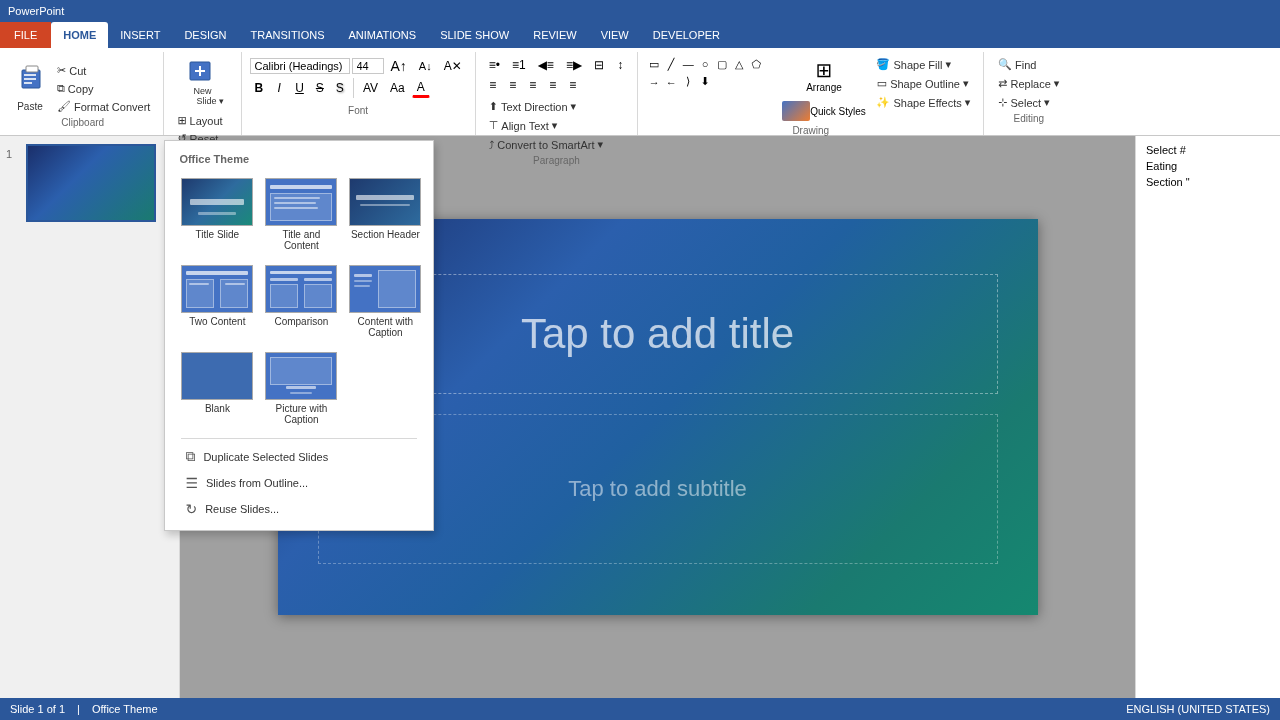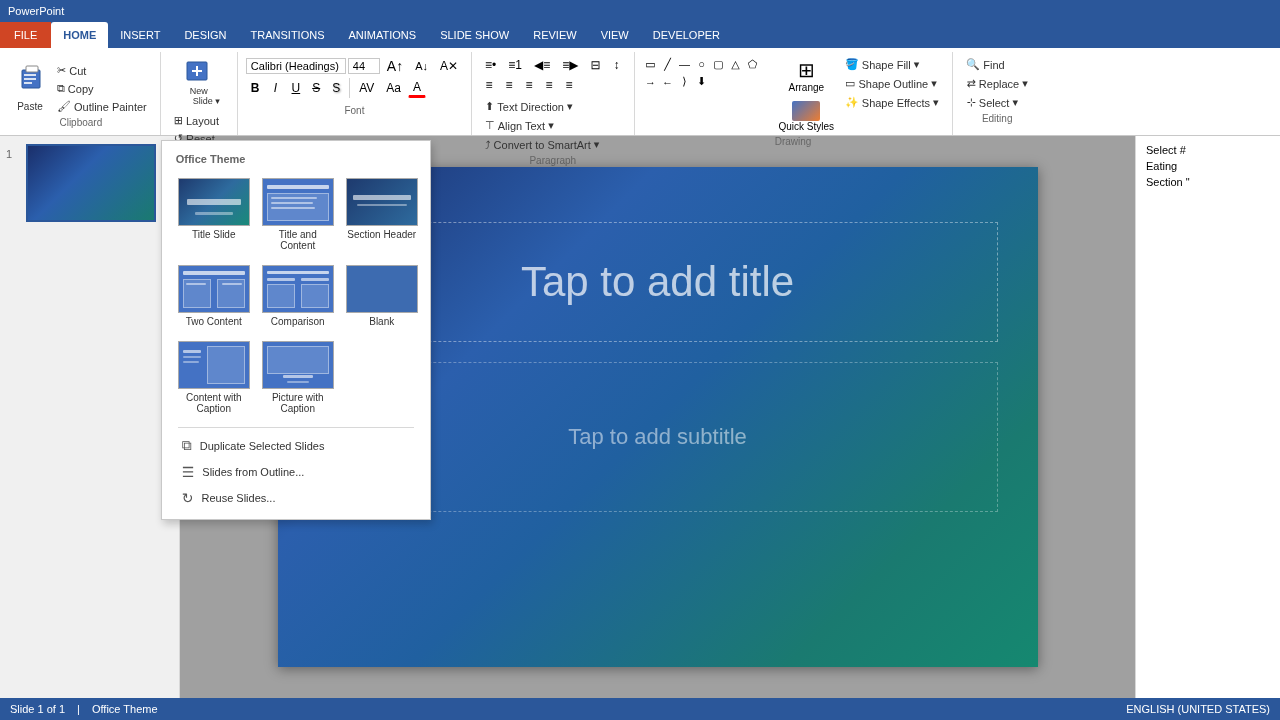--- a/index.html
+++ b/index.html
@@ -223,21 +223,21 @@
     .canvas-area {
       flex: 1;
       background: #a0a0a0;
       display: flex;
       align-items: center;
       justify-content: center;
       overflow: hidden;
     }
     .slide-canvas {
       width: 760px;
-      height: 500px;
+      height: 396px;
       background: linear-gradient(135deg, #1a2f6b 0%, #2b5fad 30%, #2060a0 50%, #1a7a70 80%, #158870 100%);
       position: relative;
       box-shadow: 0 2px 12px rgba(0,0,0,0.4);
     }
     .slide-title-box {
       position: absolute;
       top: 55px;
       left: 40px;
       right: 40px;
       height: 120px;
@@ -368,21 +368,21 @@
           <div class="ribbon-btn-small">
             <span>✂</span>
             <span>Cut</span>
           </div>
           <div class="ribbon-btn-small">
             <span>⧉</span>
             <span>Copy</span>
           </div>
           <div class="ribbon-btn-small">
             <span>🖌</span>
-            <span>Outline Painter</span>
+            <span>Format Convert</span>
           </div>
         </div>
       </div>
     </div>
     <div class="ribbon-group-label">Clipboard</div>
   </div>
 
   <div class="ribbon-group slides-group">
     <div class="ribbon-content" style="gap:4px;">
       <div style="display:flex;flex-direction:column;align-items:center;">
@@ -463,32 +463,32 @@
             <div class="thumb-line" style="top:12px;left:4px;width:28px;height:3px;background:rgba(255,255,255,0.6);"></div>
             <div class="thumb-line" style="top:12px;right:4px;width:28px;height:3px;background:rgba(255,255,255,0.6);"></div>
             <div class="thumb-box" style="top:18px;left:4px;width:28px;bottom:4px;"></div>
             <div class="thumb-box" style="top:18px;right:4px;width:28px;bottom:4px;"></div>
           </div>
           <div class="layout-label">Comparison</div>
         </div>
 
 
         <div class="layout-item">
-          <div class="layout-thumb thumb-blank"></div>
-          <div class="layout-label">Blank</div>
-        </div>
-
-        <div class="layout-item">
           <div class="layout-thumb thumb-content-caption">
             <div class="thumb-box" style="top:4px;left:28px;right:4px;bottom:4px;"></div>
             <div class="thumb-line" style="top:8px;left:4px;width:18px;height:3px;background:rgba(255,255,255,0.6);"></div>
             <div class="thumb-line" style="top:14px;left:4px;width:18px;height:2px;background:rgba(255,255,255,0.4);"></div>
             <div class="thumb-line" style="top:19px;left:4px;width:16px;height:2px;background:rgba(255,255,255,0.4);"></div>
           </div>
           <div class="layout-label">Content with Caption</div>
+        </div>
+
+        <div class="layout-item">
+          <div class="layout-thumb thumb-blank"></div>
+          <div class="layout-label">Blank</div>
         </div>
 
         <div class="layout-item">
           <div class="layout-thumb thumb-picture-caption">
             <div class="thumb-box" style="top:4px;left:4px;right:4px;height:28px;"></div>
             <div class="thumb-line" style="bottom:10px;left:20px;right:20px;height:3px;background:rgba(255,255,255,0.6);"></div>
             <div class="thumb-line" style="bottom:5px;left:24px;right:24px;height:2px;background:rgba(255,255,255,0.4);"></div>
           </div>
           <div class="layout-label">Picture with Caption</div>
         </div>
@@ -589,21 +589,21 @@
         <div class="shape-icon">→</div>
         <div class="shape-icon">←</div>
         <div class="shape-icon">⟩</div>
         <div class="shape-icon">⬇</div>
       </div>
       <div style="display:flex;flex-direction:column;gap:4px;align-items:center;">
         <div style="display:flex;flex-direction:column;align-items:center;cursor:pointer;font-size:10px;padding:2px;">
           <span style="font-size:20px;">⊞</span>
           <span>Arrange</span>
         </div>
-        <div style="display:flex;flex-direction:column;align-items:center;cursor:pointer;font-size:10px;padding:2px;">
+        <div style="display:flex;flex-direction:row;align-items:center;cursor:pointer;font-size:10px;padding:2px;">
           <div style="width:28px;height:20px;background:linear-gradient(135deg,#4472c4,#ed7d31);border-radius:2px;"></div>
           <span>Quick
 Styles</span>
         </div>
       </div>
       <div style="display:flex;flex-direction:column;gap:2px;font-size:11px;">
         <div class="ribbon-btn-small">
           <span>🪣</span>
           <span>Shape Fill</span> ▾
         </div>

